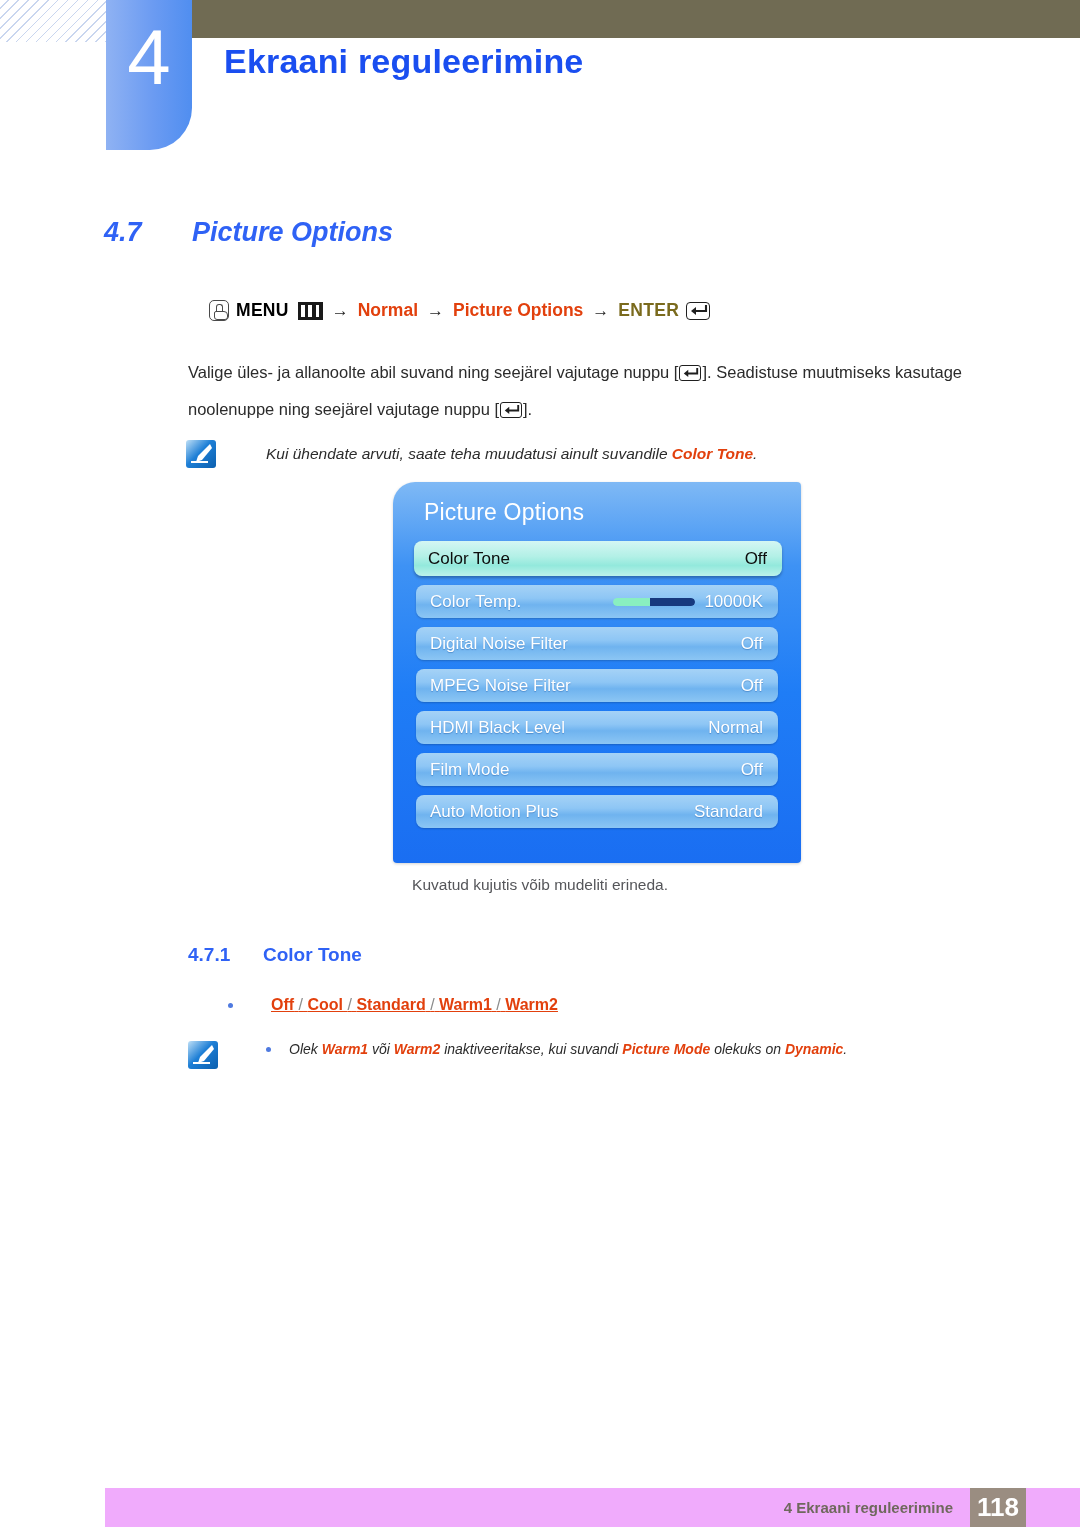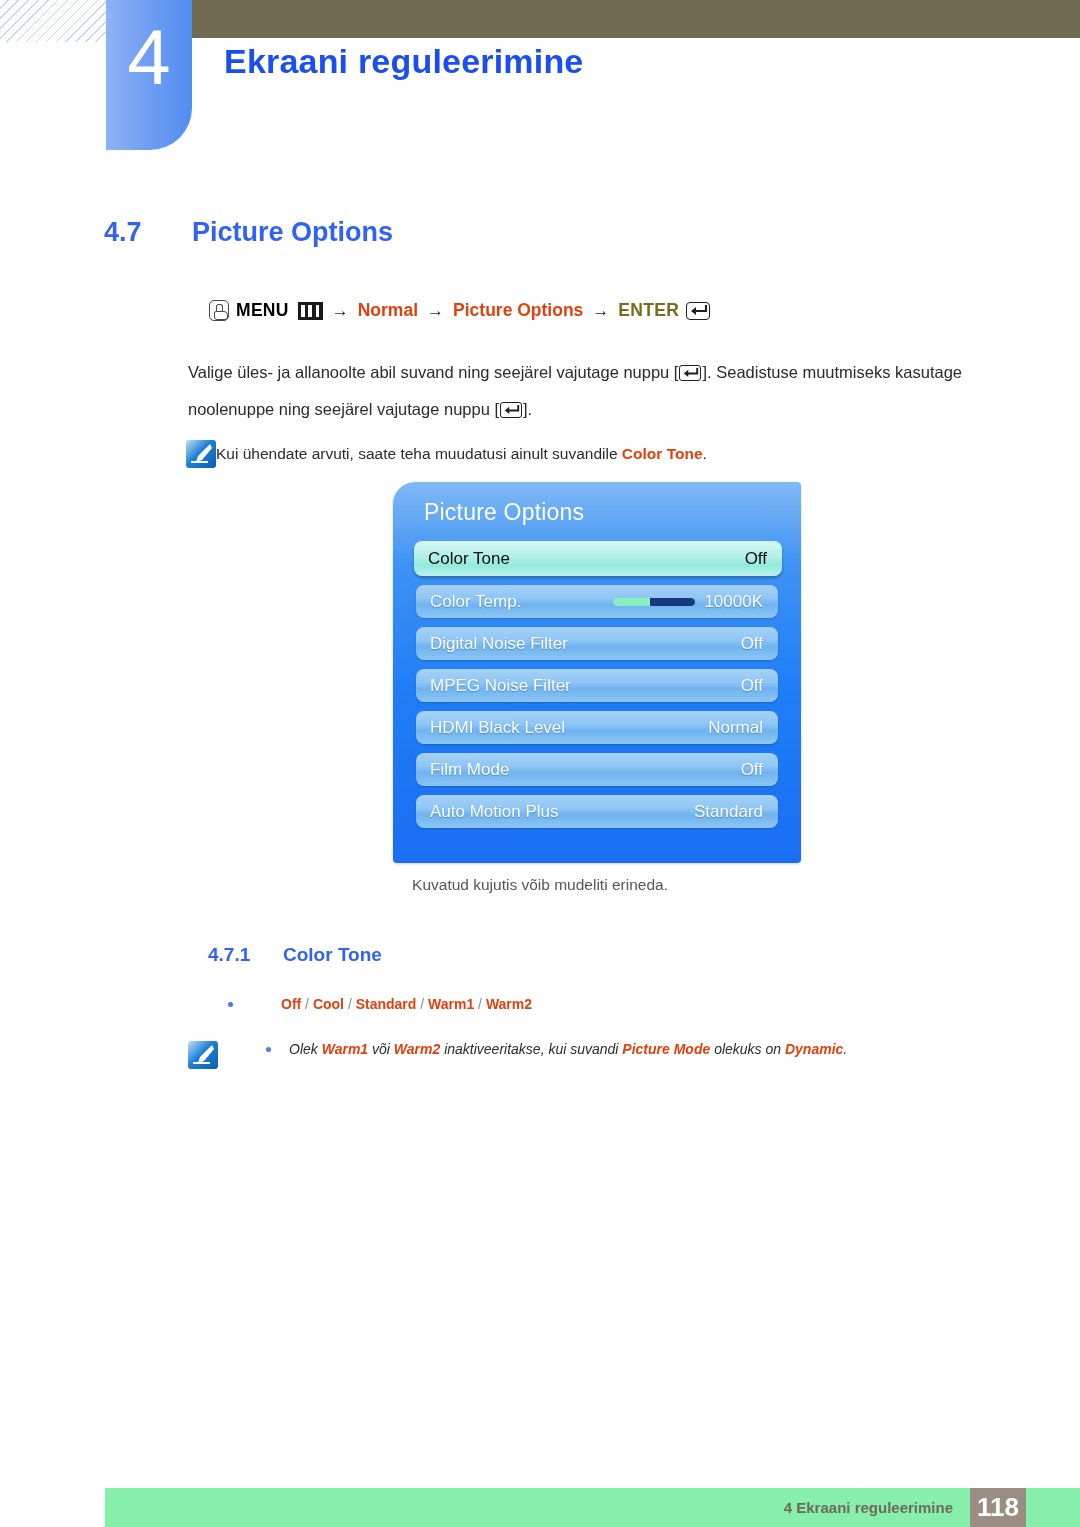--- a/index.html
+++ b/index.html
@@ -69,20 +69,21 @@
     letter-spacing: 0.2px;
   }
 
   
   .sec-heading {
     position: absolute;
     top: 217px;
     left: 104px;
     display: flex;
     align-items: baseline;
+    font-style: italic;
   }
   .sec-num {
     font-size: 27px;
     font-weight: bold;
     color: #2f62f5;
     width: 88px;
   }
   .sec-text {
     font-size: 27px;
     font-weight: bold;
@@ -202,23 +203,25 @@
   .ico-note {
     width: 30px; height: 28px;
     flex: none;
     border-radius: 3px;
     background: linear-gradient(135deg, #bfe0f7 0%, #1e7fd6 45%, #0b5fae 100%);
     position: relative;
     overflow: hidden;
   }
   .ico-note svg { position: absolute; left: 0; top: 0; }
   .note-top-text {
+    margin-left: 50px;
     font-size: 15.5px;
     color: #2b2b2b;
     line-height: 28px;
+    font-style: italic;
   }
   .kw-red { color: #e2400d; font-weight: bold; }
 
   
   .osd {
     position: absolute;
     left: 393px;
     top: 482px;
     width: 408px;
     height: 381px;
@@ -306,21 +309,20 @@
     top: 944px;
     left: 188px;
     display: flex;
     align-items: baseline;
   }
   .subsec-num {
     font-size: 19px;
     font-weight: bold;
     color: #2f62f5;
     width: 75px;
-    margin-left: 20px;
   }
   .subsec-text {
     font-size: 19px;
     font-weight: bold;
     color: #2f62f5;
   }
 
   
   .options-line {
     position: absolute;
@@ -329,25 +331,26 @@
     display: flex;
     align-items: center;
   }
   .bullet-dot {
     width: 5px; height: 5px;
     border-radius: 50%;
     background: #4f7ae0;
     flex: none;
   }
   .options-text {
-    margin-left: 48px;
-    font-size: 14px;
+    margin-left: 38px;
+    font-size: 16px;
     font-weight: bold;
     color: #e2400d;
     white-space: nowrap;
+    text-decoration: underline;
   }
   .sep { color: #8c8c8c; font-weight: normal; }
 
   
   .note-bottom {
     position: absolute;
     top: 1038px;
     left: 188px;
     width: 840px;
   }
@@ -367,21 +370,21 @@
     font-style: italic;
   }
 
   
   .footer-bar {
     position: absolute;
     left: 105px;
     top: 1488px;
     width: 975px;
     height: 39px;
-    background: #86efac;
+    background: #f0abfc;
     padding-left: 8px;
   }
   .footer-text {
     position: absolute;
     right: 127px;
     top: 11px;
     font-size: 15px;
     font-weight: bold;
     color: #6f685d;
     white-space: nowrap;

